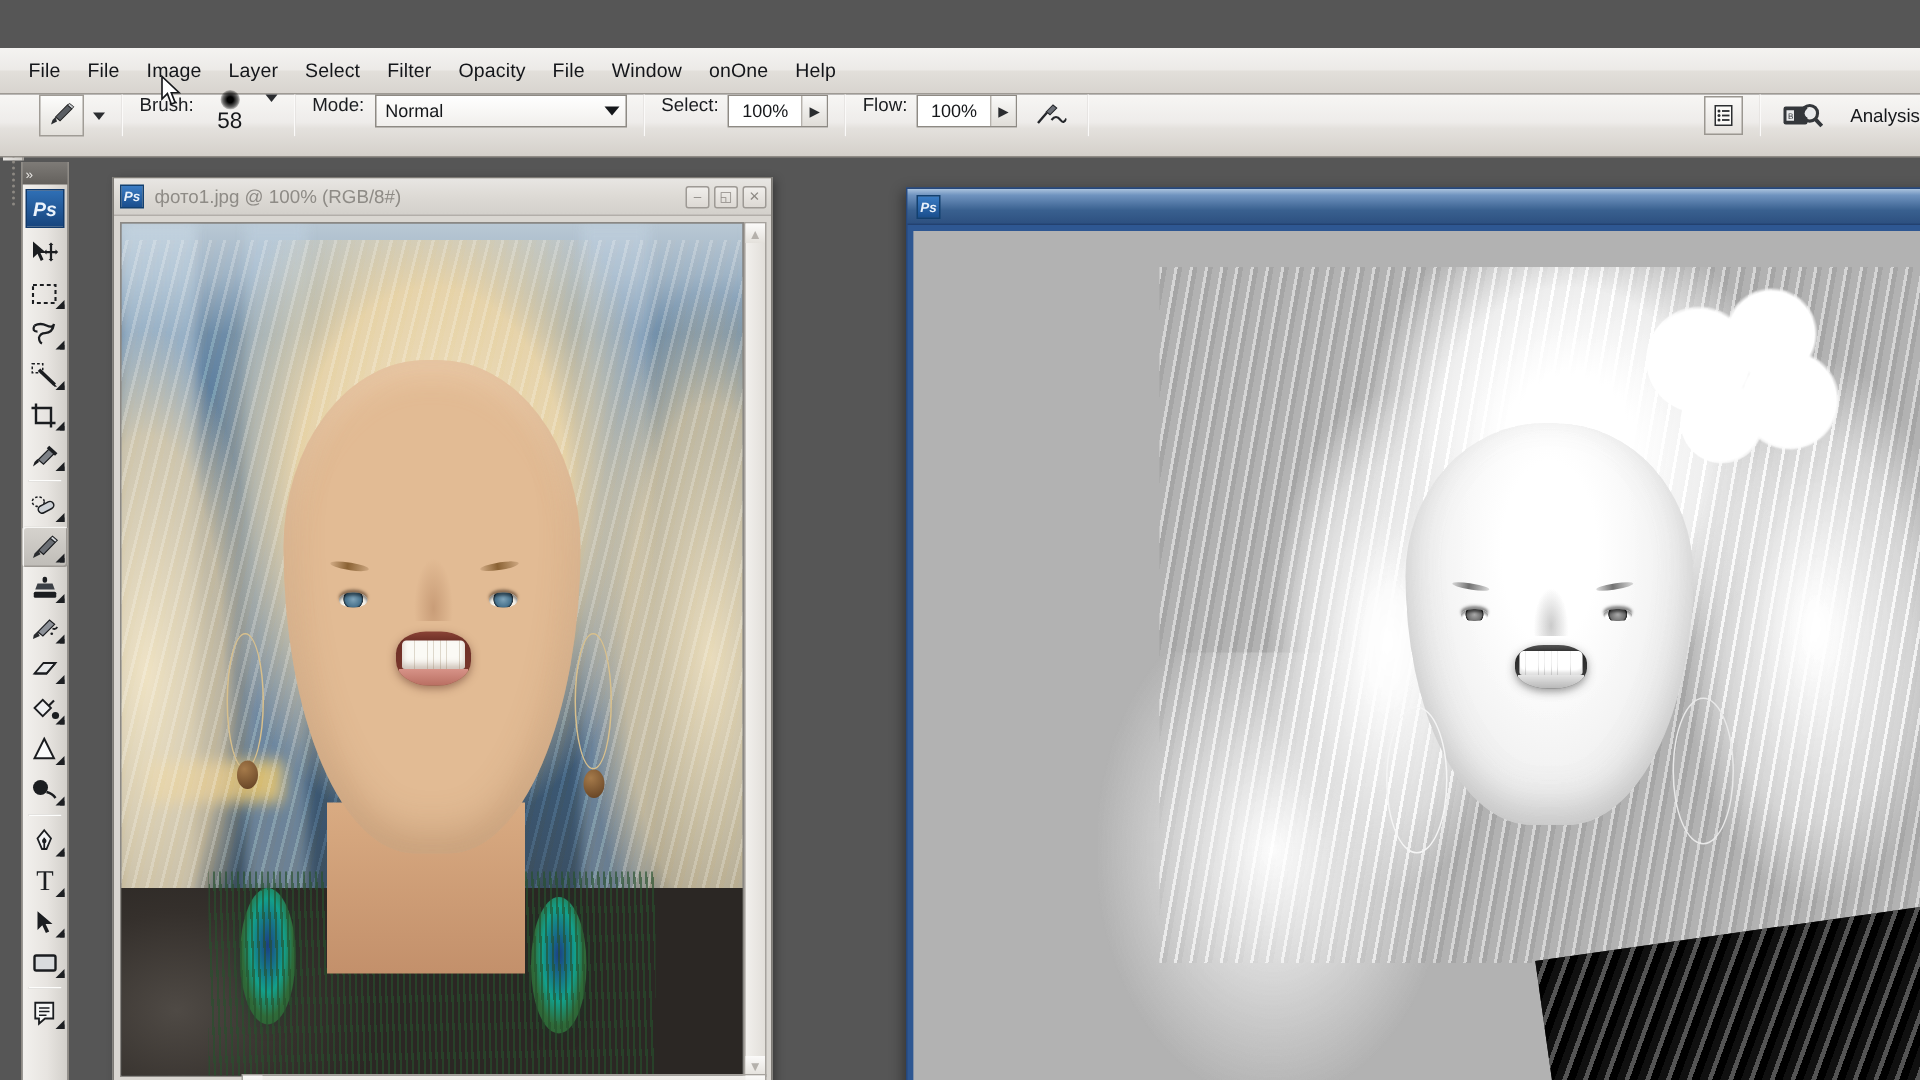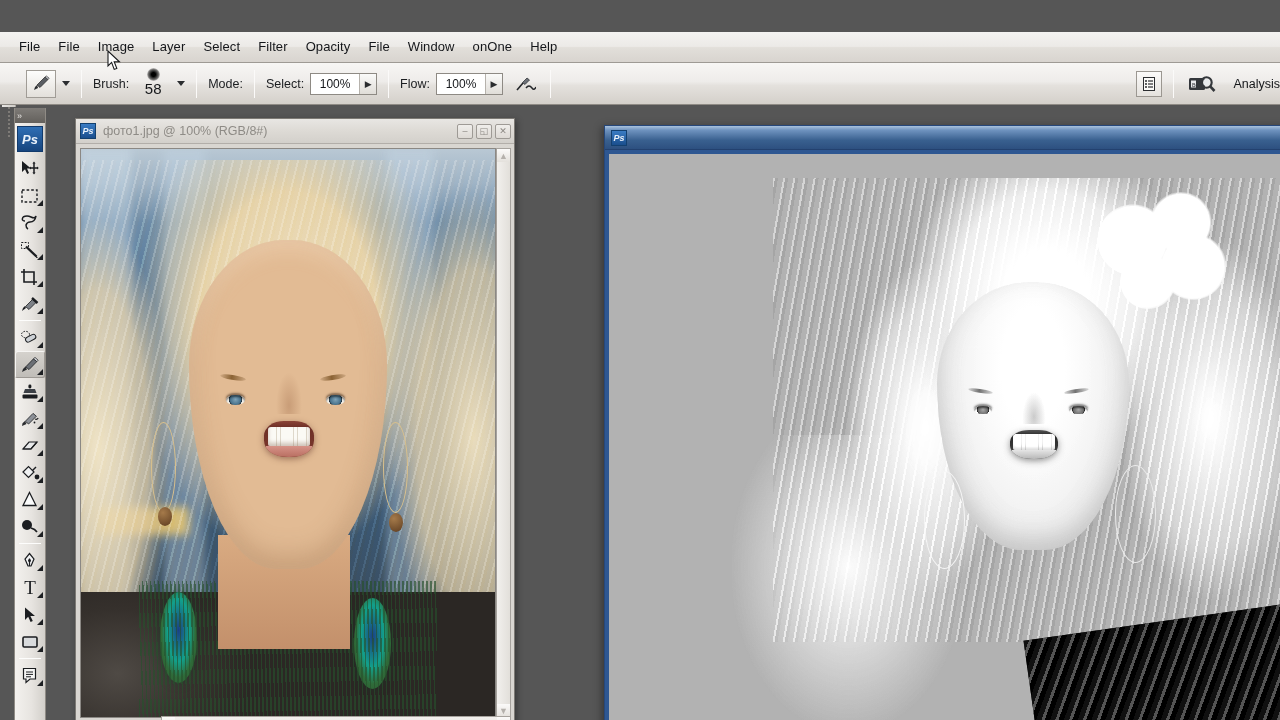--- a/index.html
+++ b/index.html
@@ -21,21 +21,21 @@
   .menubar .mi {
     font-size: 13px; color: #14161a; padding: 2px 9px 3px 9px;
     white-space: nowrap; letter-spacing: .1px;
   }
 
   
   .optbar {
     position: absolute; left: 0; top: 31px; width: 1280px; height: 42px;
     background: linear-gradient(to bottom, #f7f6f4 0%, #eeecea 45%, #e4e1dd 55%, #d4d0ca 100%);
     border-bottom: 1px solid #8f8b85;
-    display: flex; align-items: center; padding-left: 20px; gap: 0px;
+    display: flex; align-items: flex-start; padding-left: 20px; gap: 0px;
   }
   .grip {
     position: absolute; left: 2px; top: 33px; width: 14px; height: 42px;
     background: linear-gradient(to right,#e9e7e4,#cfccc7);
     border-right: 1px solid #a9a5a0;
   }
   .grip i {
     display:block; width:2px; height:2px; background:#8d8983; border-radius:50%;
     margin: 2px auto 0 auto;
   }
@@ -421,20 +421,24 @@
     <span class="lbl">Brush:</span>
     <div class="brush-swatch" style="margin-left:8px">
       <span class="brush-dot"></span>
       <span class="brush-num">58</span>
     </div>
     <span class="caret" style="margin-left:8px"></span>
 
     <div class="optsep"></div>
 
     <span class="lbl">Mode:</span>
+    <div class="combo" style="margin-left:7px">
+      <span>Normal</span>
+      <span class="cb-caret"></span>
+    </div>
 
     <div class="optsep"></div>
 
     <span class="lbl">Select:</span>
     <div class="numfield" style="margin-left:6px">
       <span class="nv">100%</span>
       <span class="nstep">▶</span>
     </div>
 
     <div class="optsep"></div>

